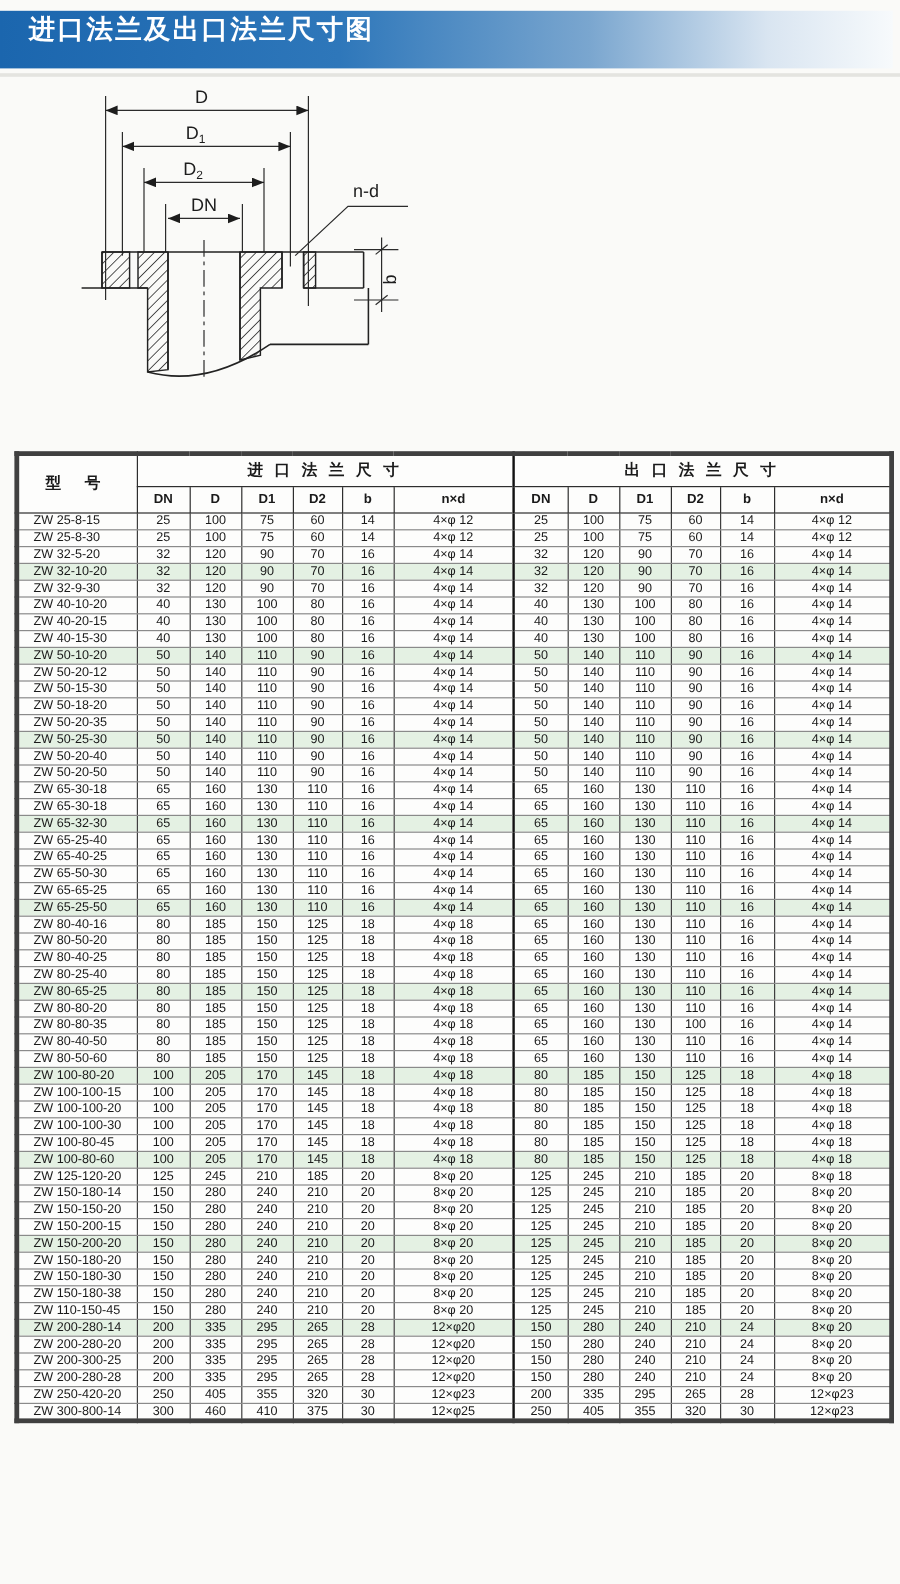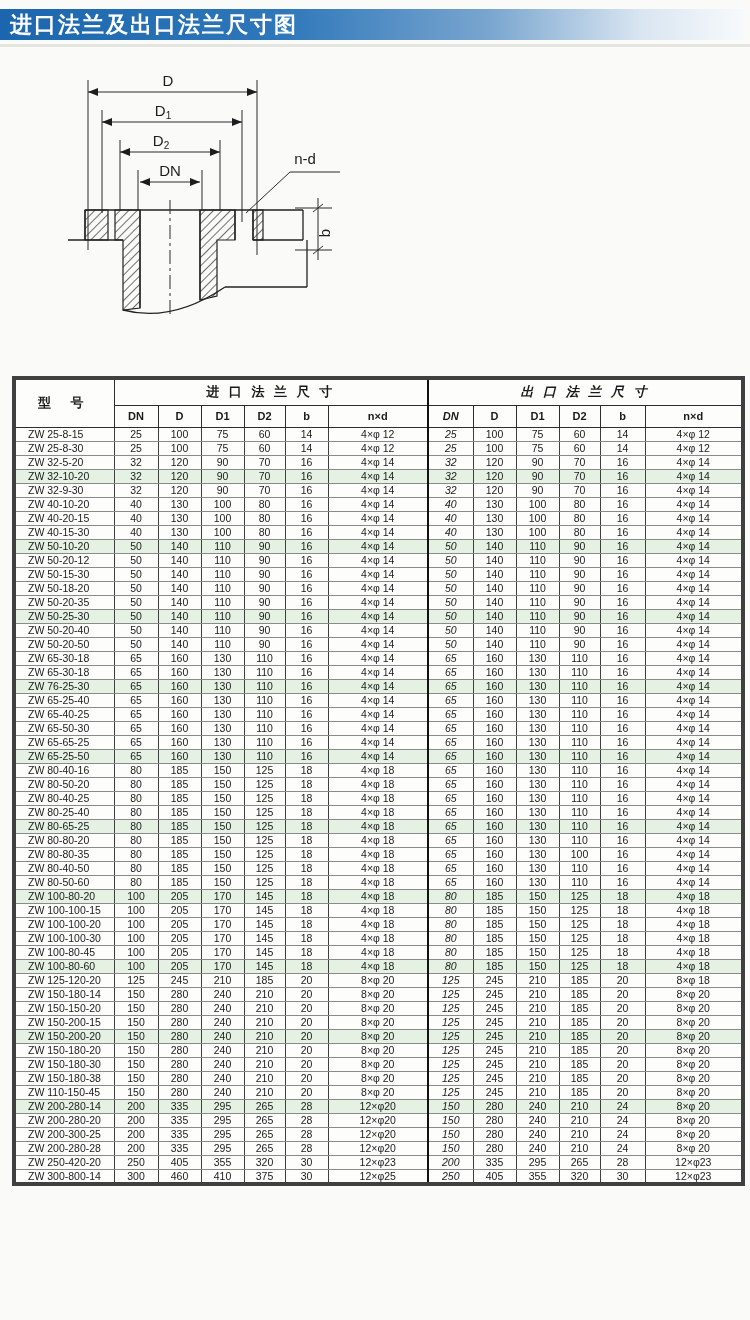--- a/index.html
+++ b/index.html
@@ -1,39 +1,39 @@
 <!DOCTYPE html>
 <html><head>
 <meta charset="utf-8">
 <style>
   html,body{margin:0;padding:0;}
   body{width:750px;height:1320px;background:#fafaf8;font-family:"Liberation Sans",sans-serif;position:relative;overflow:hidden;color:#1a1a1a;}
   .page{position:absolute;inset:0;}
-  .bar{position:absolute;left:0;width:744px;height:31px;line-height:31px;
+  .bar{position:absolute;left:0;width:744px;height:48px;line-height:31px;
        background:linear-gradient(to right,#1b66ae 0%,#2e77ba 38%,#7aa6cf 66%,#d9e5f1 86%,#f7fafc 100%);
-       color:#ffffff;font-size:22px;font-weight:bold;letter-spacing:2px;padding-left:10px;box-sizing:border-box;}
+       color:#ffffff;font-size:22px;font-weight:bold;letter-spacing:2px;padding-left:24px;box-sizing:border-box;}
   .bar::after{content:"";position:absolute;left:0;right:-6px;bottom:-7px;height:3px;background:#e4e4e0;}
   .bar1{top:9px;}
   .bar2{top:328px;}
   .diagram{position:absolute;left:0;top:50px;width:750px;height:275px;}
   .diagram text{font-size:15px;fill:#1d1d1d;}
   .diagram .sub{font-size:10px;}
   table{position:absolute;left:12px;top:376px;width:729px;border-collapse:collapse;table-layout:fixed;
         border:4px solid #404040;background:#fdfdfc;}
   th,td{overflow:hidden;white-space:nowrap;box-sizing:border-box;}
   thead th{border:1px solid #2e2e2e;font-weight:bold;background:#fdfdfc;}
   .grp{height:27px;font-size:13px;letter-spacing:3px;}
   .sub-h{height:22px;font-size:11px;text-align:center;}
   .model-h{font-size:13px;letter-spacing:8px;}
   tbody td{height:14px;font-size:10.5px;text-align:center;padding:0;
            border-left:1px solid #3f3f3f;border-right:1px solid #3f3f3f;
            border-top:1px solid #8a8a8a;border-bottom:1px solid #8a8a8a;}
   tbody td.model{text-align:left;padding-left:12px;}
   tr.stripe td{background:#e4f1e3;}
-  .div-l{border-left:2px solid #111 !important;font-style:italic;}
+  .div-l{border-left:2px solid #111 !important;}
 </style>
 </head>
 <body>
 
 <div class="page">
 
   <div class="bar bar1">
     <span>进口法兰及出口法兰尺寸图</span>
   </div>
 
@@ -413,21 +413,21 @@
           <td>16</td>
           <td>4×φ 14</td>
           <td class="div-l">65</td>
           <td>160</td>
           <td>130</td>
           <td>110</td>
           <td>16</td>
           <td>4×φ 14</td>
         </tr>
         <tr class="stripe">
-          <td class="model">ZW 76-25-30</td>
+          <td class="model">ZW 65-32-30</td>
           <td>65</td>
           <td>160</td>
           <td>130</td>
           <td>110</td>
           <td>16</td>
           <td>4×φ 14</td>
           <td class="div-l">65</td>
           <td>160</td>
           <td>130</td>
           <td>110</td>

